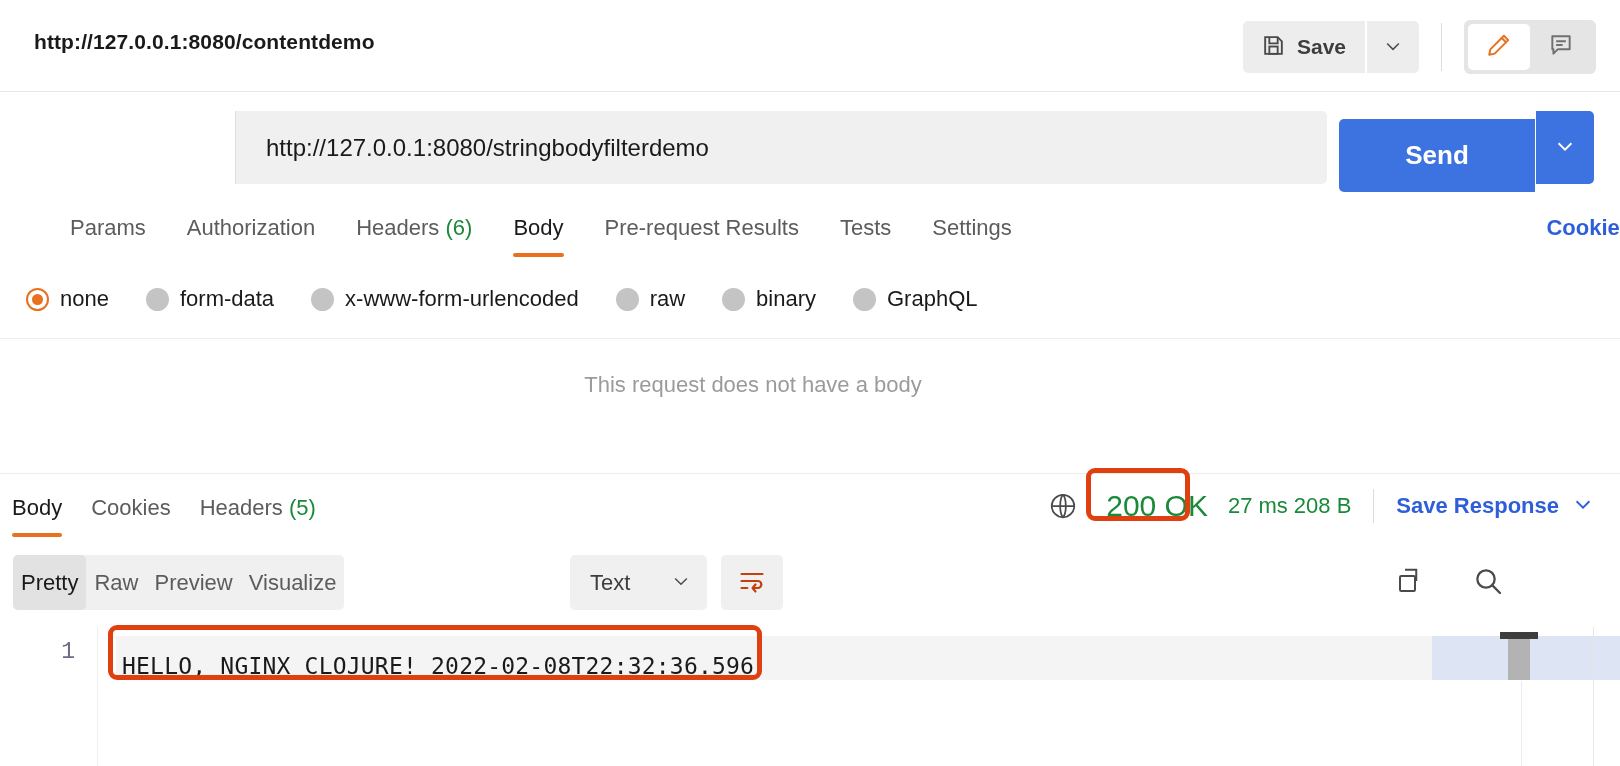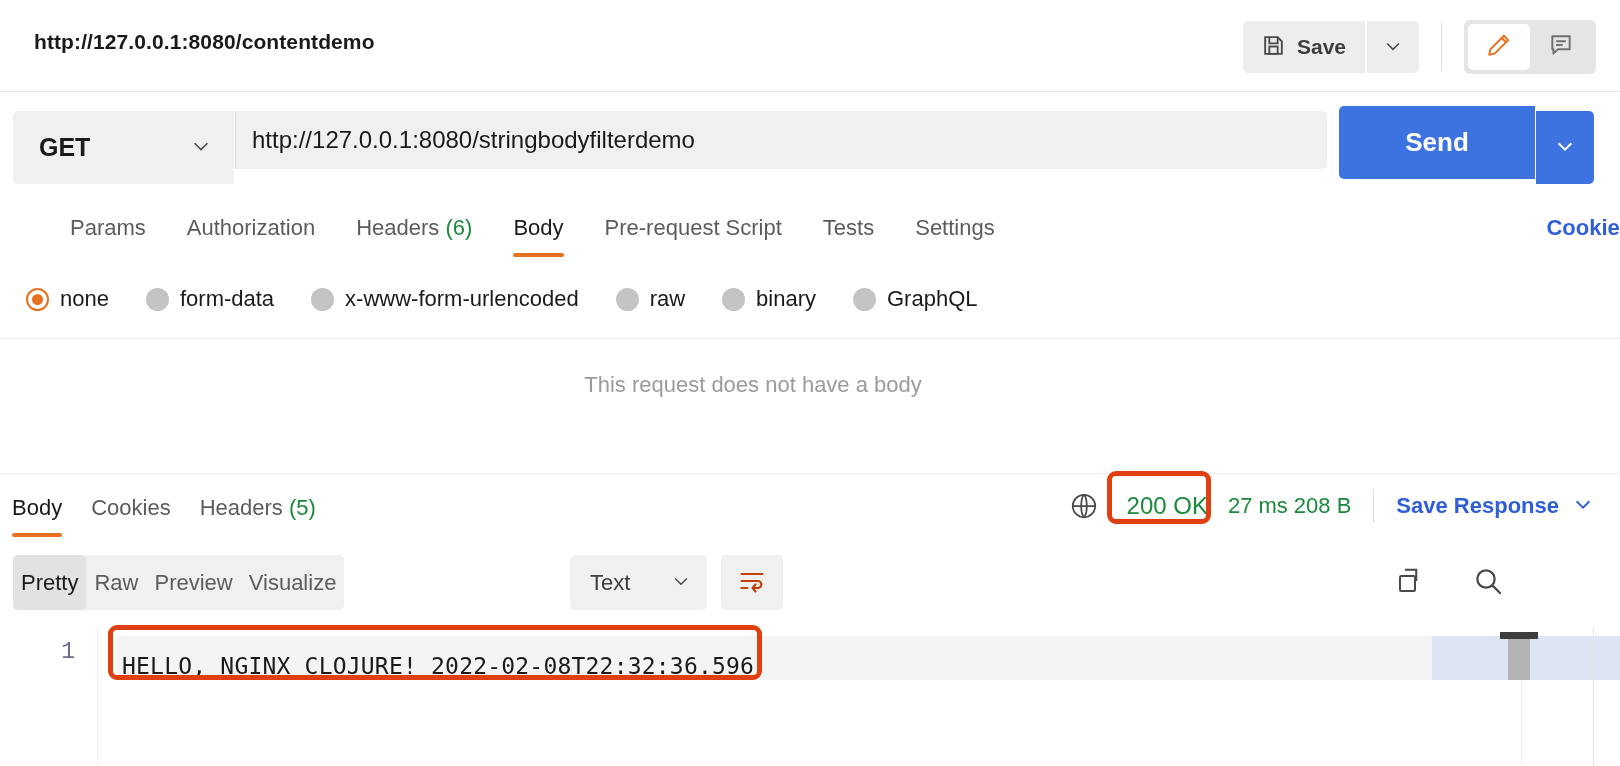--- a/index.html
+++ b/index.html
@@ -49,27 +49,27 @@
   
   .urlrow { position:absolute; left:0; top:103px; width:1620px; height:90px; }
   .method-box {
     position:absolute; left:13px; top:8px; width:221px; height:73px;
     background:#f0f0f0; border-radius:5px 0 0 5px;
     display:flex; align-items:center; justify-content:space-between;
     padding:0 22px 0 26px; cursor:pointer;
   }
   .method-box .m { font-size:25px; font-weight:bold; color:#1a1a1a; }
   .url-box {
-    position:absolute; left:235px; top:8px; width:1092px; height:58px;
+    position:absolute; left:235px; top:8px; width:1092px; height:73px;
     background:#f0f0f0; border-radius:0 5px 5px 0; border-left:1px solid #dcdcdc;
-    display:flex; align-items:center; padding:0 16px; cursor:text;
+    display:flex; align-items:center; padding:0 30px; cursor:text;
   }
   .url-box .u { font-size:24px; color:#1a1a1a; white-space:nowrap; }
   .send-btn {
-    position:absolute; left:1339px; top:3px; width:196px; height:73px;
+    position:absolute; left:1339px; top:16px; width:196px; height:73px;
     background:#3c73e0; border-radius:5px 0 0 5px; border:none;
     display:flex; align-items:center; justify-content:center; cursor:pointer;
   }
   .send-btn .lbl { font-size:26px; font-weight:bold; color:#fff; }
   .send-caret {
     position:absolute; left:1536px; top:8px; width:58px; height:73px;
     background:#3c73e0; border-radius:0 5px 5px 0; border:none;
     display:flex; align-items:center; justify-content:center; cursor:pointer;
   }
 
@@ -128,21 +128,21 @@
     position:absolute; left:0; right:0; bottom:0; height:4px; background:#e8701e; border-radius:2px;
   }
 
   .statusrow { position:absolute; right:26px; top:489px; display:flex; align-items:center; }
   .globe { margin-right:14px; display:flex; align-items:center; cursor:pointer; }
   .status-wrap { position:relative; padding:0 14px; }
   .status-box {
     position:absolute; left:-6px; top:-21px; width:104px; height:53px;
     border:5px solid #e0400f; border-radius:9px; pointer-events:none;
   }
-  .status-ok { font-size:24px; color:#1a8a3a; white-space:nowrap; cursor:pointer; }
+  .status-ok { font-size:30px; color:#1a8a3a; white-space:nowrap; cursor:pointer; }
   .meta { font-size:22px; color:#1a8a3a; margin-left:6px; white-space:nowrap; cursor:pointer; }
   .metadiv { width:1px; height:34px; background:#dcdcdc; margin:0 22px; }
   .save-resp { font-size:22px; font-weight:bold; color:#2f5fd8; cursor:pointer; white-space:nowrap; }
   .save-resp-caret { margin-left:13px; display:flex; align-items:center; cursor:pointer; }
 
   
   .viewtabs {
     position:absolute; left:13px; top:555px; height:55px;
     background:#f0f0f0; border-radius:5px; display:flex; align-items:stretch;
   }
@@ -251,28 +251,20 @@
               <path d="M4 4h16v12H9l-4 4v-4H4z"></path>
               <path d="M7.5 8.5h9M7.5 12h6"></path>
             </svg>
           </span>
         </div>
       </div>
     </div>
   </div>
 
   <div class="urlrow">
-    <div class="method-box">
-      <span class="m">GET</span>
-      <span>
-        <svg width="22" height="22" viewBox="0 0 24 24" fill="none" stroke="#4a4a4a" stroke-width="1.7">
-          <path d="M5 9l7 7 7-7"></path>
-        </svg>
-      </span>
-    </div>
     <div class="url-box">
       <span class="u">http://127.0.0.1:8080/stringbodyfilterdemo</span>
     </div>
     <button class="send-btn">
       <span class="lbl">Send</span>
     </button>
     <button class="send-caret">
       <span>
         <svg width="22" height="22" viewBox="0 0 24 24" fill="none" stroke="#ffffff" stroke-width="2">
           <path d="M5 9l7 7 7-7"></path>
@@ -291,21 +283,21 @@
       </div>
       <div class="tab">
         <span>Headers</span>
         <span class="cnt">(6)</span>
       </div>
       <div class="tab active">
         <span>Body</span>
         <span class="bar"></span>
       </div>
       <div class="tab">
-        <span>Pre-request Script</span>
+        <span>Pre-request Results</span>
       </div>
       <div class="tab">
         <span>Tests</span>
       </div>
       <div class="tab">
         <span>Settings</span>
       </div>
     </div>
     <div class="cookies-link">Cookies</div>
   </div>

